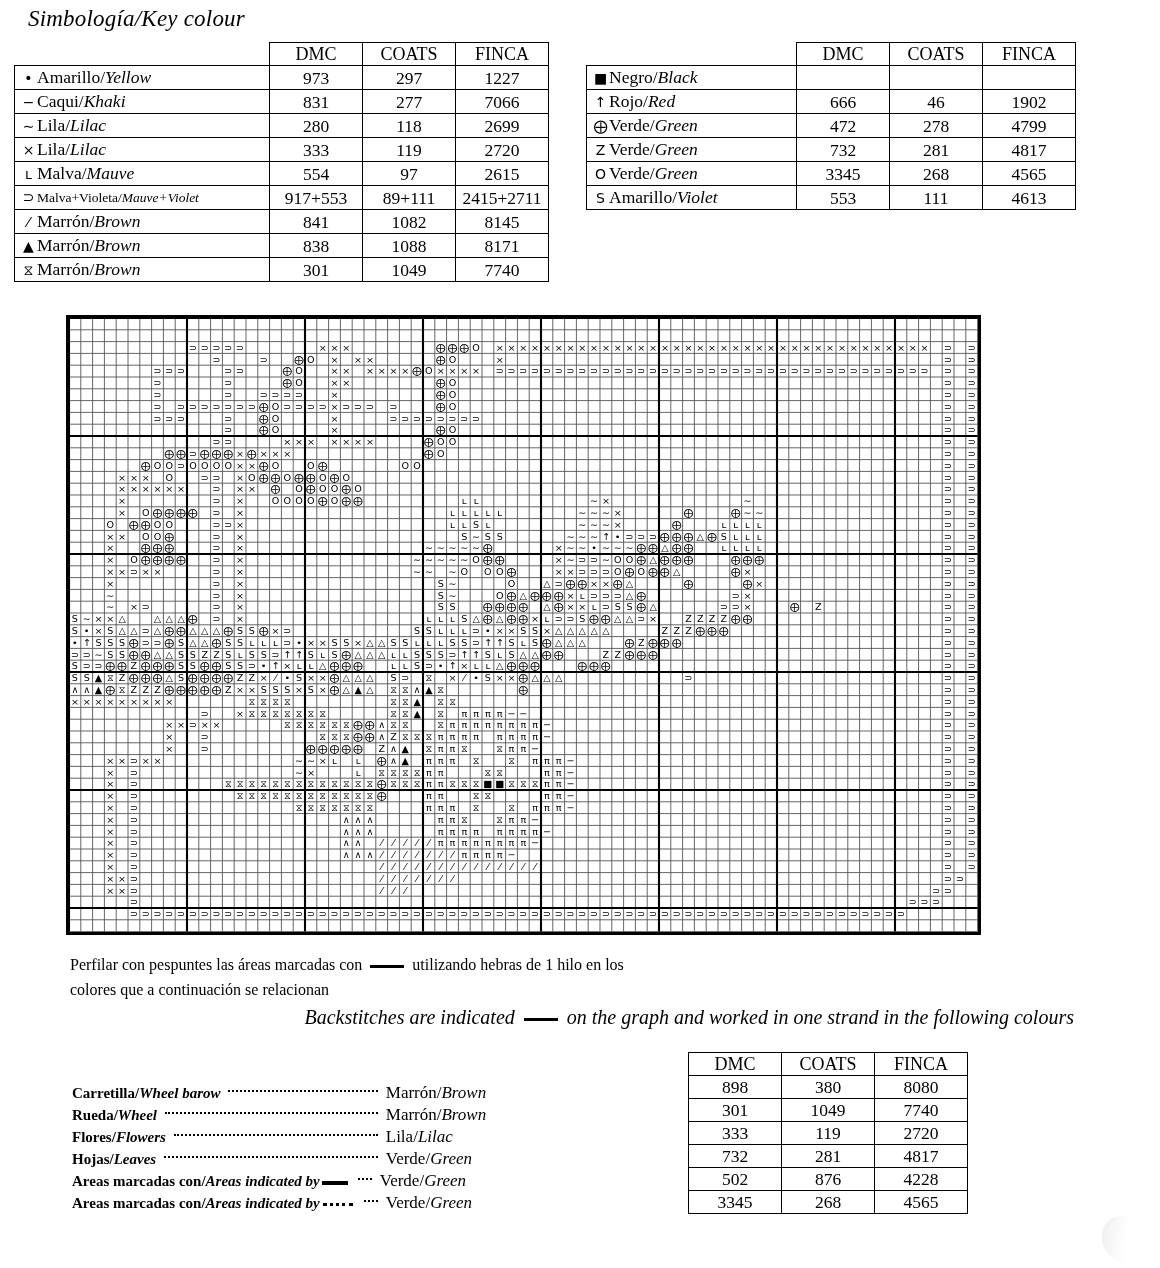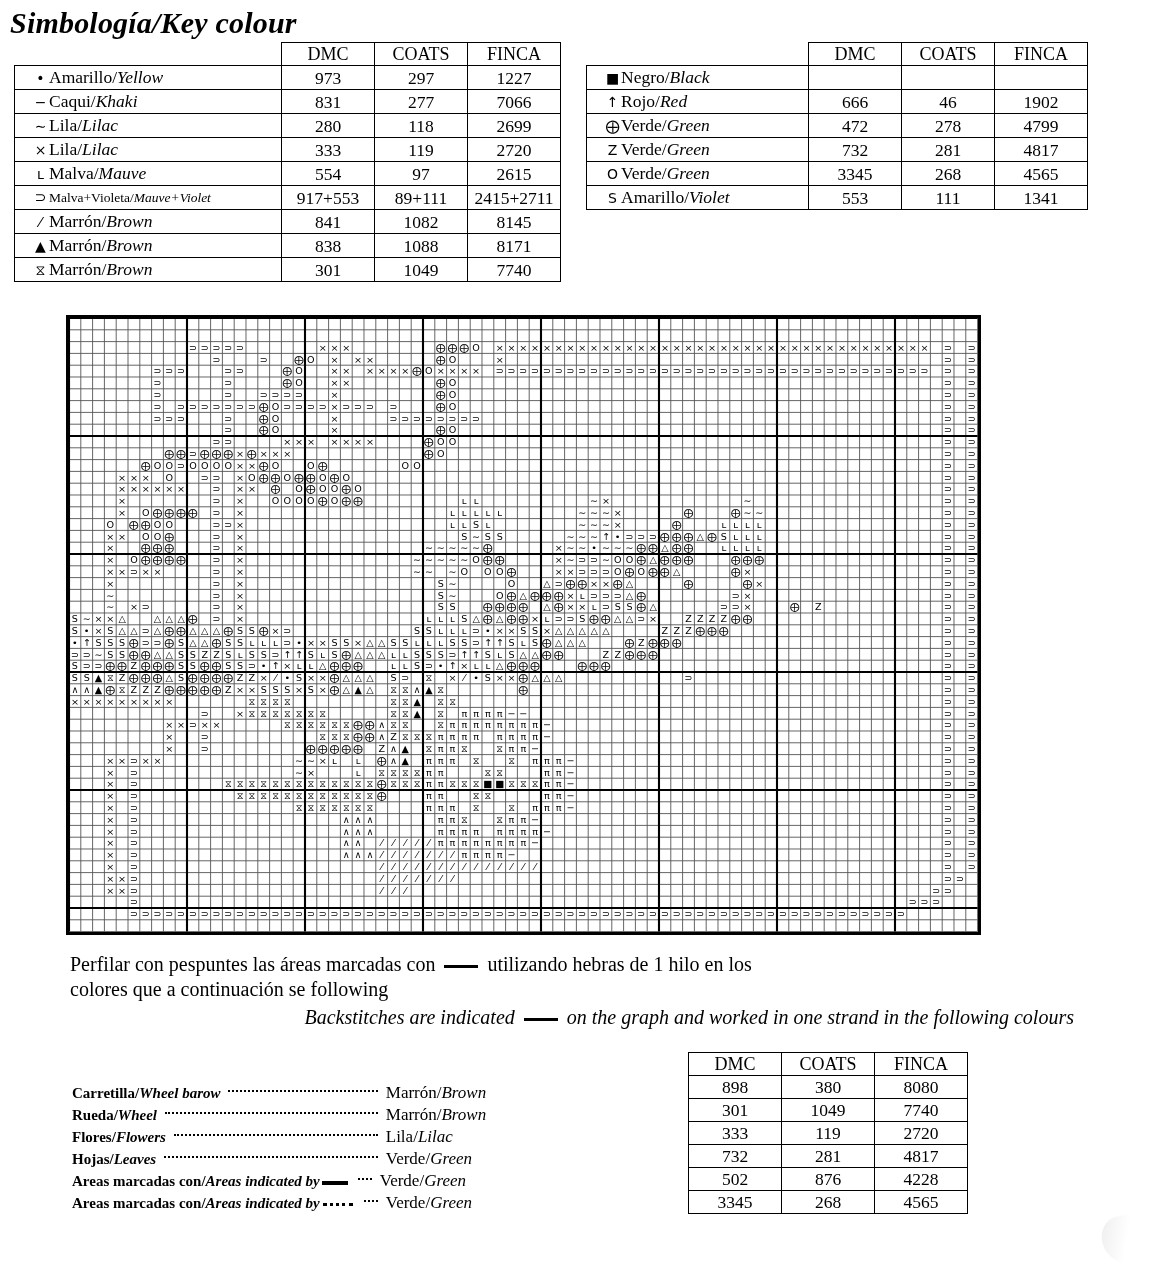--- a/index.html
+++ b/index.html
@@ -6,42 +6,42 @@
   body{
     width:1160px;height:1268px;
     background:#ffffff;
     font-family:"Liberation Serif","DejaVu Serif",serif;
     color:#000;
     position:relative;
     overflow:hidden;
   }
   
   #title{
-    position:absolute;left:10px;top:6px;
-    font-size:30px;font-weight:bold;font-style:italic;
+    position:absolute;left:28px;top:6px;
+    font-size:23px;font-weight:normal;font-style:italic;
     letter-spacing:.2px;white-space:nowrap;
   }
   
   .keytable{
     position:absolute;
     border-collapse:collapse;
     font-size:17.5px;
   }
   .keytable td,.keytable th{
     border:1px solid #000;
     padding:0 4px;
     height:22px;
     line-height:22px;
     text-align:center;
     font-weight:normal;
     white-space:nowrap;
   }
   .keytable .nm{
     text-align:left;
-    padding-left:17px;
+    padding-left:5px;
   }
   .keytable .sym{
     display:inline-block;
     width:17px;
     text-align:center;
     font-family:"DejaVu Sans",sans-serif;
     font-size:14px;
   }
   .keytable .es{font-style:normal;}
   .keytable .en{font-style:italic;}
@@ -60,21 +60,21 @@
     left:66px;top:315px;
     border:3px solid #000;
     background:#fff;
   }
   #chartGrid{
     display:block;
   }
   
   #instr{
     position:absolute;left:70px;top:952px;width:1000px;
-    font-size:20px;line-height:25px;
+    font-size:16px;line-height:25px;
   }
   #instr .l2{display:block;}
   #instrEn{
     position:absolute;left:74px;top:1006px;width:1000px;
     font-size:20px;font-style:italic;text-align:right;
   }
   .dashline{
     display:inline-block;width:34px;height:0;
     border-top:3px solid #000;
     vertical-align:middle;
@@ -237,21 +237,21 @@
       <tr>
         <td class="nm"><span class="sym">O</span><span class="es">Verde</span>/<span class="en">Green</span></td>
         <td class="v">3345</td>
         <td class="v">268</td>
         <td class="v">4565</td>
       </tr>
       <tr>
         <td class="nm"><span class="sym">S</span><span class="es">Amarillo</span>/<span class="en">Violet</span></td>
         <td class="v">553</td>
         <td class="v">111</td>
-        <td class="v">1341</td>
+        <td class="v">4613</td>
       </tr>
     </tbody>
 </table>
 
 <div id="chartWrap">
   <svg id="chartGrid" width="908.6" height="613.6" viewBox="0 0 908.6 613.6">
       <path d="M11.8 0V613.6M23.6 0V613.6M35.400000000000006 0V613.6M47.2 0V613.6M59 0V613.6M70.80000000000001 0V613.6M82.60000000000001 0V613.6M94.4 0V613.6M106.2 0V613.6M129.8 0V613.6M141.60000000000002 0V613.6M153.4 0V613.6M165.20000000000002 0V613.6M177 0V613.6M188.8 0V613.6M200.60000000000002 0V613.6M212.4 0V613.6M224.20000000000002 0V613.6M247.8 0V613.6M259.6 0V613.6M271.40000000000003 0V613.6M283.20000000000005 0V613.6M295 0V613.6M306.8 0V613.6M318.6 0V613.6M330.40000000000003 0V613.6M342.20000000000005 0V613.6M365.8 0V613.6M377.6 0V613.6M389.40000000000003 0V613.6M401.20000000000005 0V613.6M413 0V613.6M424.8 0V613.6M436.6 0V613.6M448.40000000000003 0V613.6M460.20000000000005 0V613.6M483.8 0V613.6M495.6 0V613.6M507.40000000000003 0V613.6M519.2 0V613.6M531 0V613.6M542.8000000000001 0V613.6M554.6 0V613.6M566.4000000000001 0V613.6M578.2 0V613.6M601.8000000000001 0V613.6M613.6 0V613.6M625.4000000000001 0V613.6M637.2 0V613.6M649 0V613.6M660.8000000000001 0V613.6M672.6 0V613.6M684.4000000000001 0V613.6M696.2 0V613.6M719.8000000000001 0V613.6M731.6 0V613.6M743.4000000000001 0V613.6M755.2 0V613.6M767 0V613.6M778.8000000000001 0V613.6M790.6 0V613.6M802.4000000000001 0V613.6M814.2 0V613.6M837.8000000000001 0V613.6M849.6 0V613.6M861.4000000000001 0V613.6M873.2 0V613.6M885 0V613.6M896.8000000000001 0V613.6M908.6 0V613.6M0 11.8H908.6M0 23.6H908.6M0 35.400000000000006H908.6M0 47.2H908.6M0 59H908.6M0 70.80000000000001H908.6M0 82.60000000000001H908.6M0 94.4H908.6M0 106.2H908.6M0 129.8H908.6M0 141.60000000000002H908.6M0 153.4H908.6M0 165.20000000000002H908.6M0 177H908.6M0 188.8H908.6M0 200.60000000000002H908.6M0 212.4H908.6M0 224.20000000000002H908.6M0 247.8H908.6M0 259.6H908.6M0 271.40000000000003H908.6M0 283.20000000000005H908.6M0 295H908.6M0 306.8H908.6M0 318.6H908.6M0 330.40000000000003H908.6M0 342.20000000000005H908.6M0 365.8H908.6M0 377.6H908.6M0 389.40000000000003H908.6M0 401.20000000000005H908.6M0 413H908.6M0 424.8H908.6M0 436.6H908.6M0 448.40000000000003H908.6M0 460.20000000000005H908.6M0 483.8H908.6M0 495.6H908.6M0 507.40000000000003H908.6M0 519.2H908.6M0 531H908.6M0 542.8000000000001H908.6M0 554.6H908.6M0 566.4000000000001H908.6M0 578.2H908.6M0 601.8000000000001H908.6M0 613.6H908.6" stroke="#555" stroke-width="0.9" fill="none"></path>
       <path d="M0 0V613.6M118 0V613.6M236 0V613.6M354 0V613.6M472 0V613.6M590 0V613.6M708 0V613.6M826 0V613.6M0 0H908.6M0 118H908.6M0 236H908.6M0 354H908.6M0 472H908.6M0 590H908.6" stroke="#000" stroke-width="2.1" fill="none"></path>
       <g font-family="&quot;DejaVu Sans&quot;, sans-serif" font-size="9.6" text-anchor="middle" fill="#000">
         <text x="123.9" y="32.804">⊃</text>
@@ -1494,21 +1494,21 @@
         <text x="820.1" y="599.204">⊃</text>
         <text x="831.9" y="599.204">⊃</text>
       </g>
     </svg>
 </div>
 
 <div id="instr">
   <span>Perfilar con pespuntes las áreas marcadas con</span>
   <span class="dashline"></span>
   <span>utilizando hebras de 1 hilo en los</span>
-  <span class="l2">colores que a continuación se following</span>
+  <span class="l2">colores que a continuación se relacionan</span>
 </div>
 <div id="instrEn">
   <span>Backstitches are indicated</span>
   <span class="dashline"></span>
   <span>on the graph and worked in one strand in the following colours</span>
 </div>
 
 <div id="bsRows">
     <div class="bsRow">
       <span class="bsLabel"><span>Carretilla</span>/<span class="en">Wheel barow</span></span>

